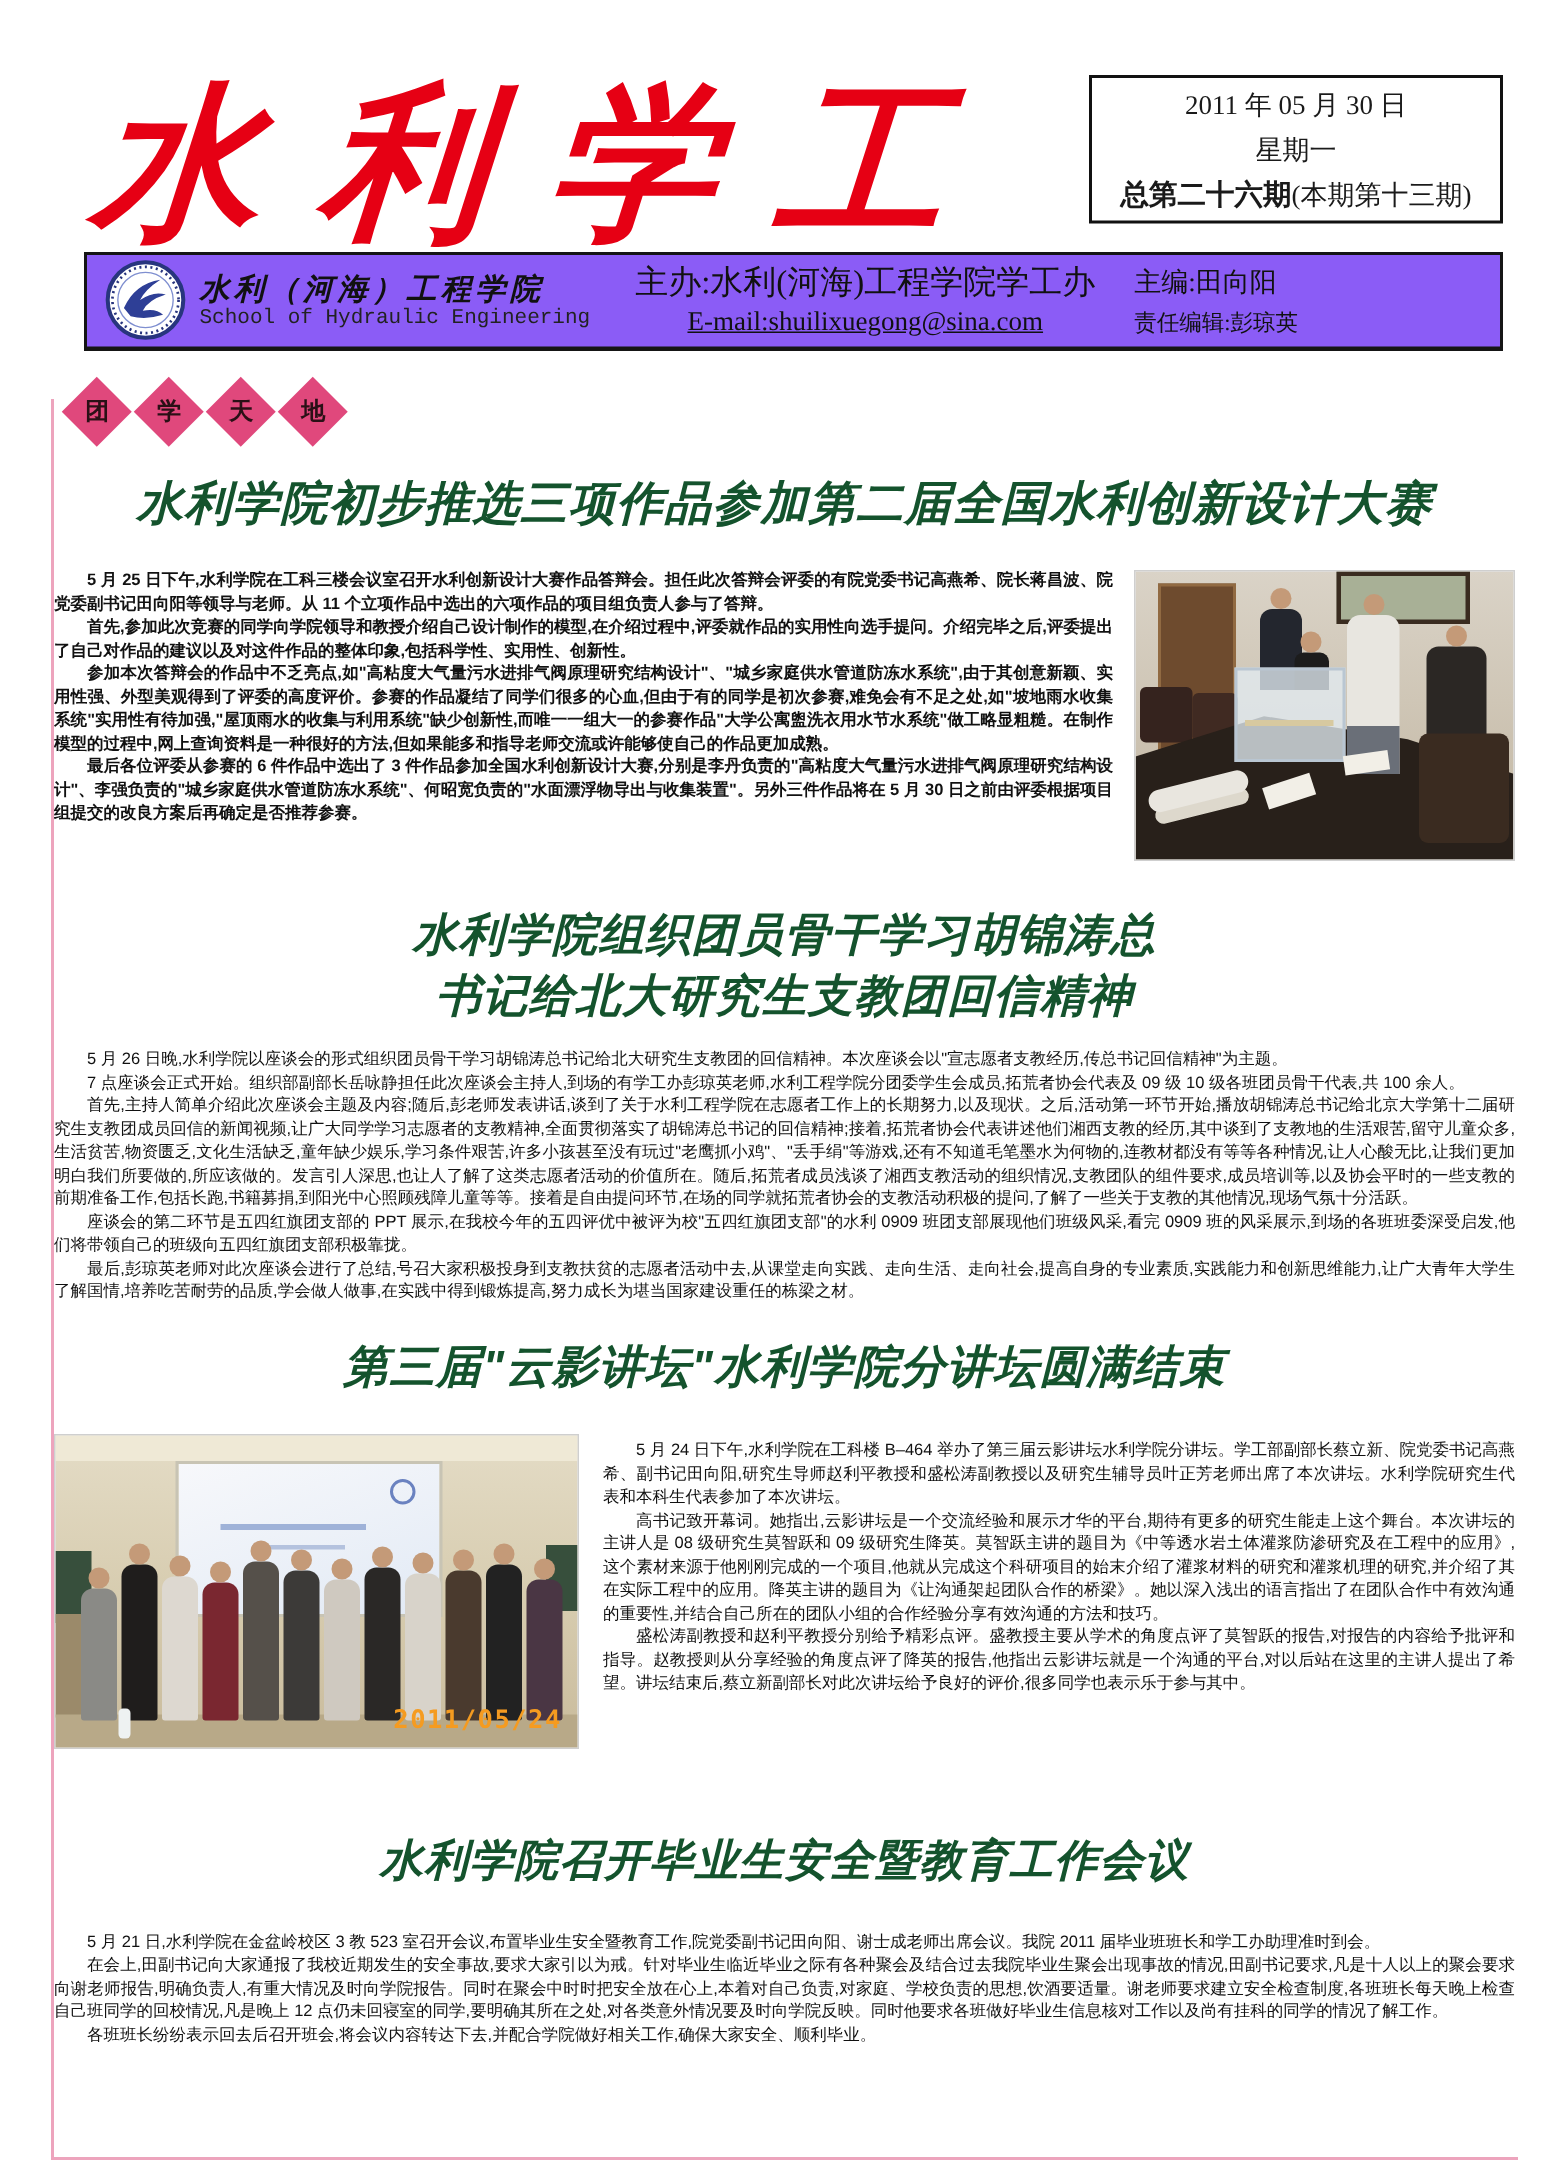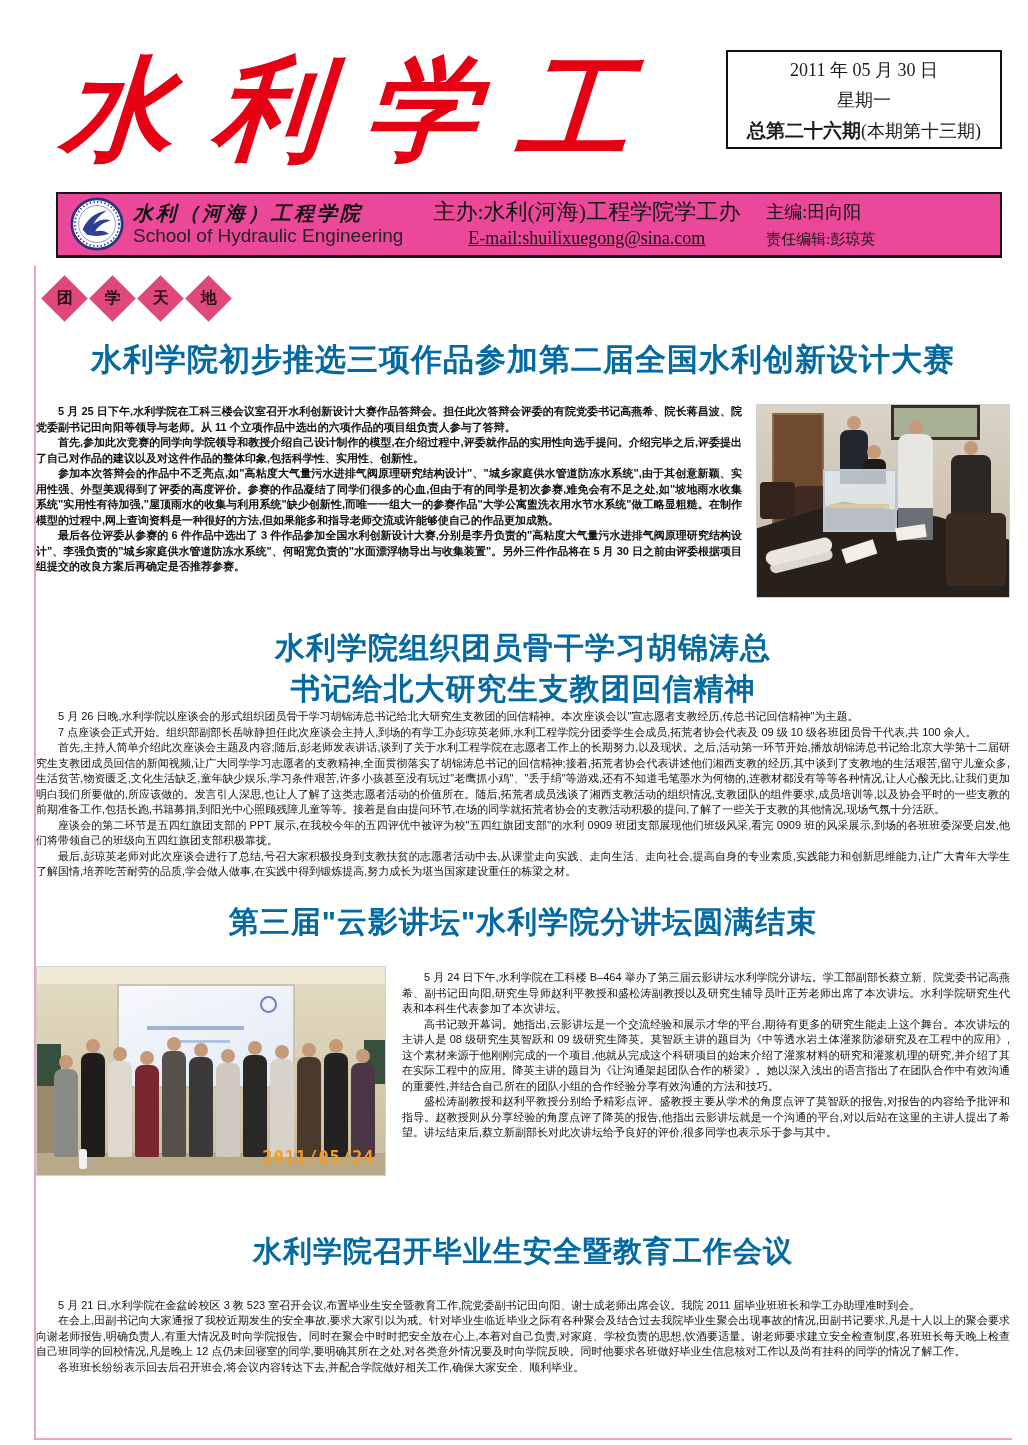--- a/index.html
+++ b/index.html
@@ -32,64 +32,64 @@
   .date-box {
     margin-left:auto; width:276px; 
     border:2px solid #111; text-align:center;
     padding:9px 2px 5px; box-sizing:border-box;
     font-family:"Liberation Serif", serif;
   }
   .date-box .db-line { font-size:18px; line-height:1.0; margin-bottom:12px; }
   .date-box .db-issue { font-size:18px; line-height:1.0; margin-bottom:2px; white-space:nowrap; }
   .date-box .db-issue b { font-size:19px; }
   .org-band {
-    margin-top:24px; height:66px; box-sizing:border-box;
+    margin-top:0; height:66px; box-sizing:border-box;
     display:flex; align-items:center;
-    background:#ec4899;
+    background:#8b5cf6;
     border:2px solid #151515; border-bottom-width:3px;
     padding:0 12px;
   }
   .logo { width:54px; height:54px; flex:none; }
   .school-names { margin-left:9px; }
   .school-cn {
     font-family:"DejaVu Serif", serif; font-style:italic; font-weight:bold;
     font-size:20px; letter-spacing:3px; color:#111; line-height:1.15;
   }
-  .school-en { font-family:Liberation Sans, sans-serif; font-size:19px; color:#222; }
+  .school-en { font-family:Liberation Mono, monospace; font-size:14px; color:#222; }
   .host-block { margin-left:30px; text-align:center; font-family:"Liberation Serif", serif; }
   .host-line { font-size:22px; color:#111; line-height:1.2; }
   .email-line { font-size:18px; margin-top:3px; text-decoration:underline; color:#111; }
   .editor-block { margin-left:26px; font-family:"Liberation Serif", serif; }
   .chief-line { font-size:18px; color:#111; }
   .exec-line { font-size:15px; margin-top:6px; color:#111; }
   
   .badges { margin-top:24px; margin-left:12px; display:flex; gap:15px; }
   .diamond {
     width:33px; height:33px; background:#e0487c; transform:rotate(45deg);
     display:flex; align-items:center; justify-content:center; flex:none;
   }
   .diamond span {
     transform:rotate(-45deg); font-size:16px; font-weight:bold; color:#2a1016;
   }
   
   .headline {
-    margin:0; text-align:center; font-weight:bold; color:#0369a1;
-    font-size:30px; letter-spacing:1px; line-height:1.35;
+    margin:0; text-align:center; font-weight:bold; color:#14532d;
+    font-size:30px; letter-spacing:1px; line-height:1.35;font-style:italic;
   }
   .h1 { margin-top:24px; font-size:31px; }
   .h2 { margin-top:30px; white-space:pre-line; font-size:30px; }
   .h3 { margin-top:22px; font-size:30px; }
   .h4 { margin-top:56px; font-size:29px; }
   .body-text p {
     margin:0; text-indent:2em; text-align:justify;
     font-size:11px; line-height:15.5px; color:#111;
   }
   .art1 { margin-top:24px; display:flex; gap:14px; }
   .art1 .col-text { flex:1;font-weight:bold; }
-  .art2-body { }
+  .art2-body { margin-top:14px; }
   .art3 { margin-top:24px; display:flex; gap:16px; }
   .art3 .col-text { flex:1; padding-top:4px; }
   .art4-body { margin-top:26px; }
   
   .photo1 {
     position:relative; width:252px; height:192px; flex:none;
     background:linear-gradient(180deg,#dad3c7 0%,#cfc6b6 45%,#c1b5a1 100%);
     border:1px solid #cfcfcf; overflow:hidden;
   }
   .p1-door { position:absolute; left:6%; top:4%; width:19%; height:60%; background:#6e4b2e; border:2px solid #916a42; }

